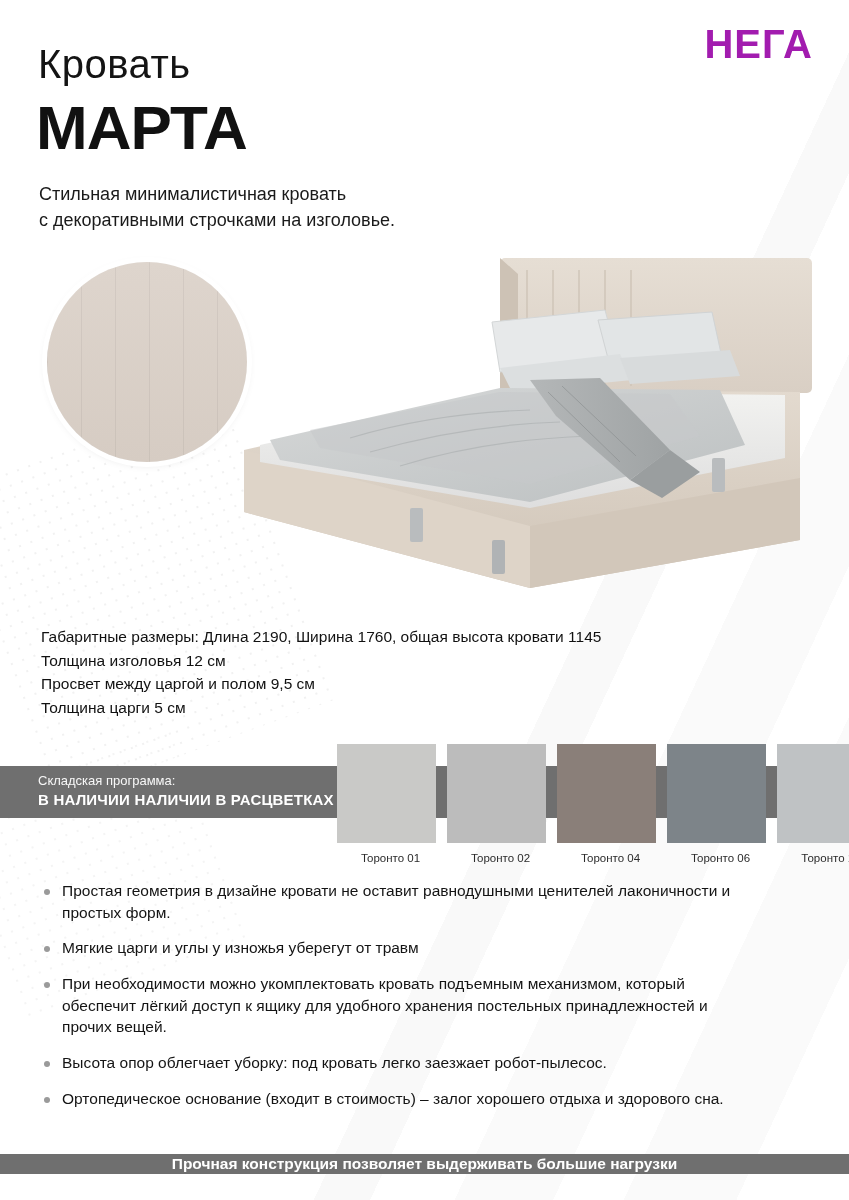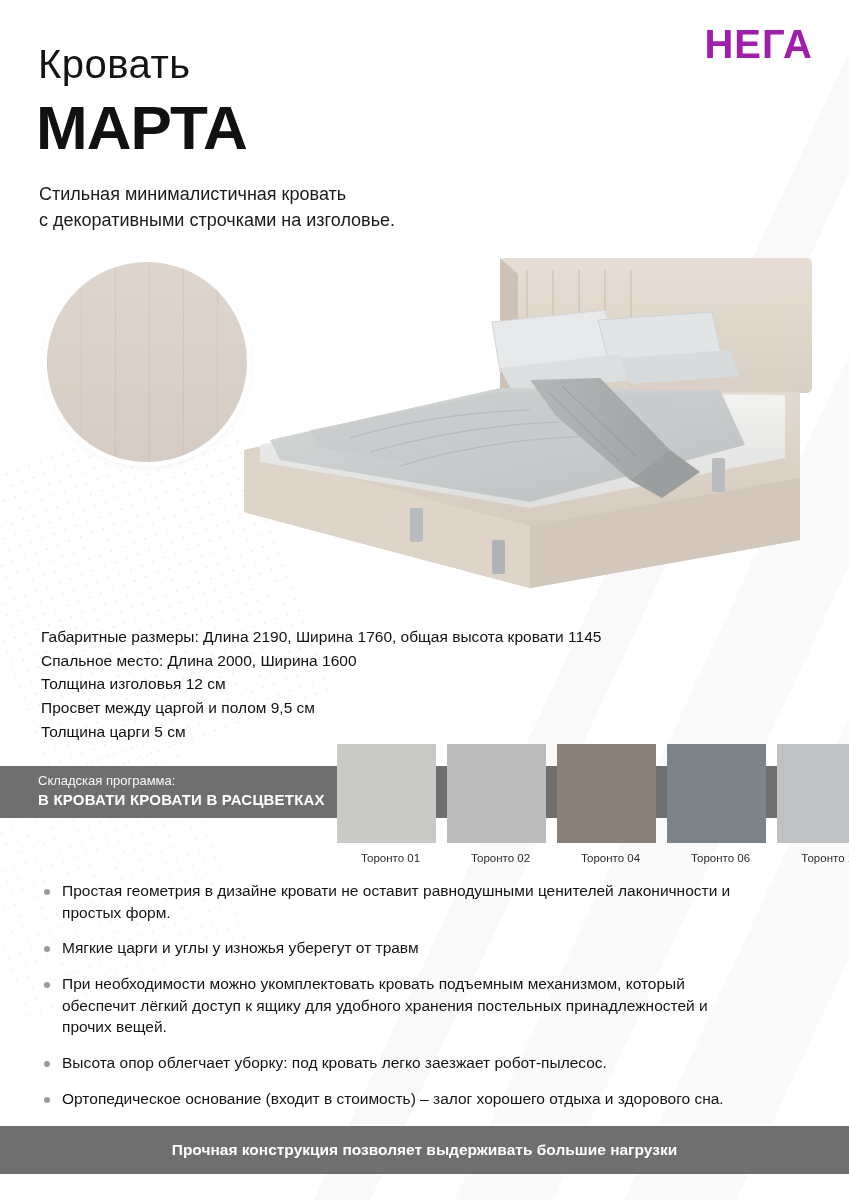--- a/index.html
+++ b/index.html
@@ -210,21 +210,21 @@
     line-height: 1.4;
     color: #141414;
   }
 
   
   .footer-band {
     position: absolute;
     left: 0;
     bottom: 26px;
     width: 849px;
-    height: 48px;
+    height: 20px;
     background: #6f6f6f;
     color: #ffffff;
     display: flex;
     align-items: center;
     justify-content: center;
     font-size: 15.5px;
     font-weight: bold;
   }
 </style>
 </head>
@@ -314,37 +314,34 @@
     </svg>
   </div>
 
   <div class="swatch-circle"></div>
 
   <div class="specs">
     <div>
       <b>Габаритные размеры:</b><span> Длина 2190, Ширина 1760, общая высота кровати 1145</span>
     </div>
     <div>
-      <b>Спальное место:</b><span> Длина 2000, Ширина 1600</span>
-    </div>
-    <div>
       <b>Толщина изголовья</b><span> 12 см</span>
     </div>
     <div>
       <b>Просвет между царгой и полом</b><span> 9,5 см</span>
     </div>
     <div>
       <b>Толщина царги</b><span> 5 см</span>
     </div>
   </div>
 
   <div class="band" style="background: rgb(111, 111, 111);">
     <div class="band-inner">
       <div class="band-line1">Складская программа:</div>
-      <div class="band-line2">В КРОВАТИ КРОВАТИ В РАСЦВЕТКАХ</div>
+      <div class="band-line2">В НАЛИЧИИ НАЛИЧИИ В РАСЦВЕТКАХ</div>
     </div>
   </div>
 
   <div class="swatches">
     <div class="sw-item">
       <div class="sw-chip" id="chip0" style="background: rgb(201, 201, 199);"></div>
       <div class="sw-label">Торонто 01</div>
     </div>
     <div class="sw-item">
       <div class="sw-chip" id="chip1" style="background: rgb(188, 188, 188);"></div>

